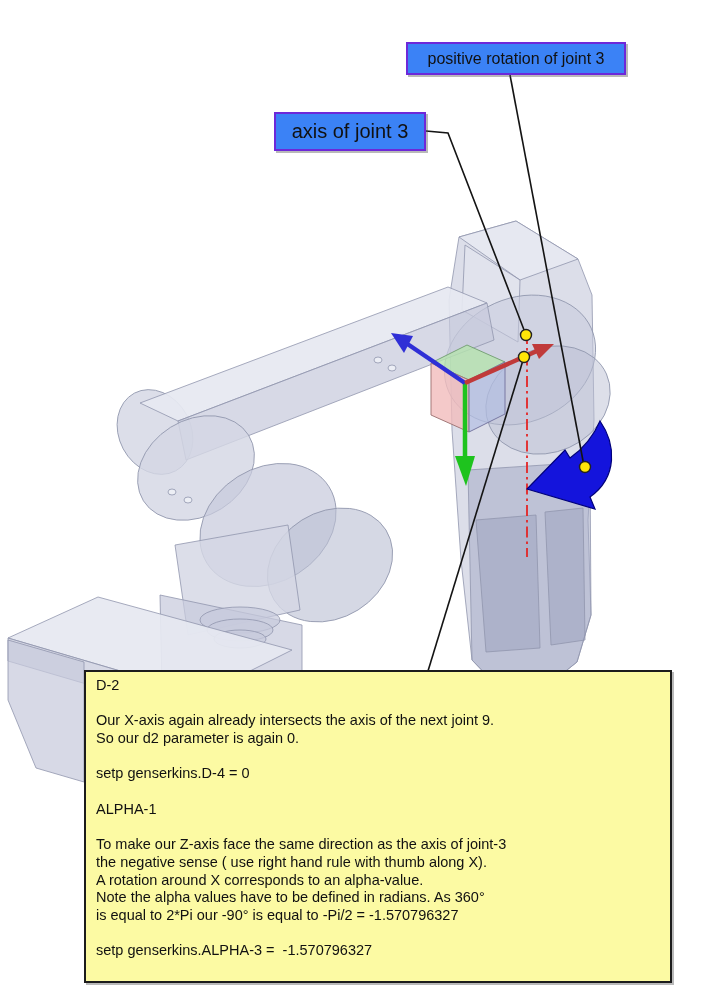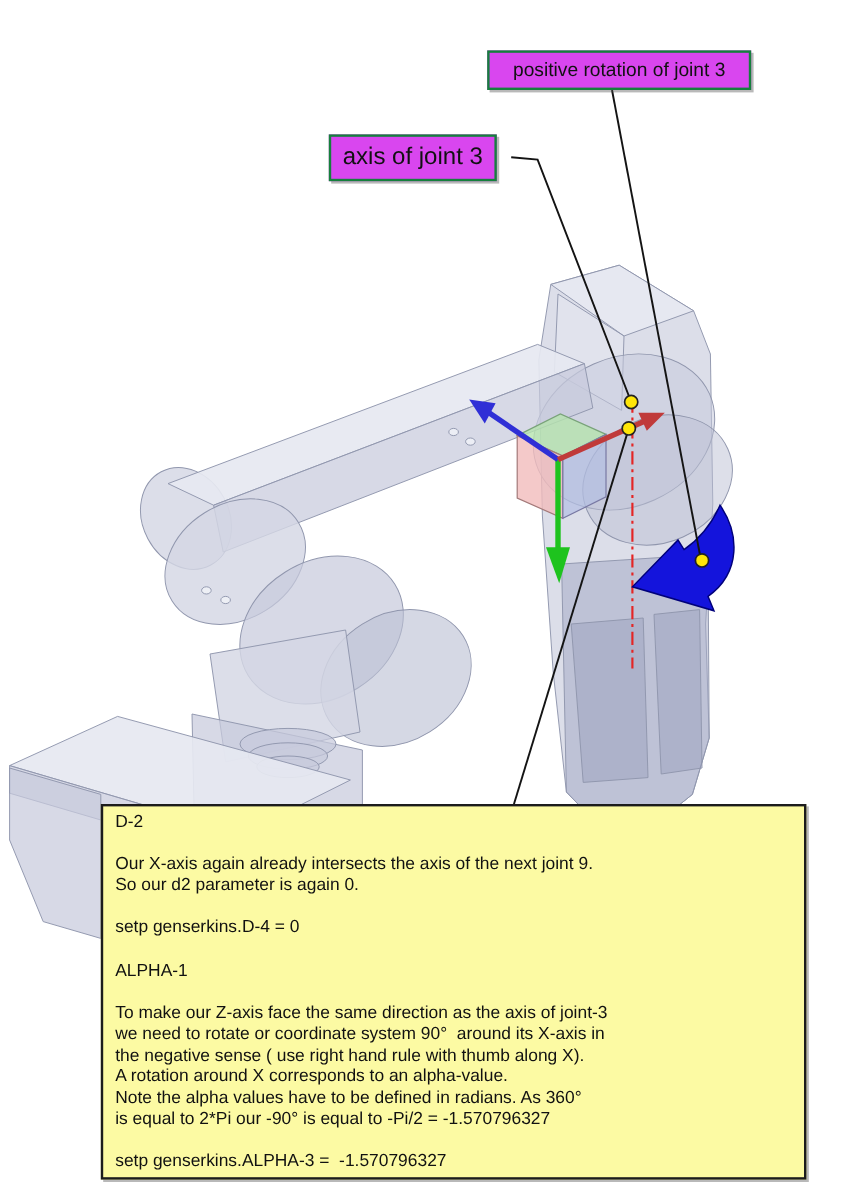--- a/index.html
+++ b/index.html
@@ -9,24 +9,24 @@
   
   .rb{stroke:#9096ad;stroke-width:0.8;}
   .r-light{fill:#e6e8f1;fill-opacity:0.92;}
   .r-body{fill:#d4d7e4;fill-opacity:0.82;}
   .r-mid{fill:#c7cbdd;fill-opacity:0.72;}
   .r-dim{fill:#bcc0d4;fill-opacity:0.62;}
   .r-dark{fill:#a6abc6;fill-opacity:0.55;}
   .r-panel{fill:#8f94b4;fill-opacity:0.35;}
   .r-dot{fill:#edeff6;fill-opacity:0.95;}
   
-  .callout{position:absolute;background:#d946ef;border:2px solid #15803d;
+  .callout{position:absolute;background:#3b82f6;border:2px solid #6d28d9;
            box-shadow:2px 2px 0 rgba(80,80,80,.4);color:#111;
            display:flex;align-items:center;justify-content:center;box-sizing:border-box;}
-  .callout.axis{left:274px;top:112px;width:140px;height:39px;font-size:20px;}
+  .callout.axis{left:274px;top:112px;width:152px;height:39px;font-size:20px;}
   .callout.rot{left:406px;top:42px;width:220px;height:33px;font-size:16px;}
   .notebox{position:absolute;left:84px;top:670px;width:588px;height:313px;
            background:#fcfaa3;border:2px solid #1c1c1c;box-shadow:2px 2px 0 rgba(80,80,80,.4);
            box-sizing:border-box;padding:5px 10px;color:#111;font-size:14.5px;overflow:hidden;}
   .nline{min-height:17.7px;line-height:17.7px;white-space:pre;}
 </style>
 </head>
 <body>
 
 <div class="stage">
@@ -111,21 +111,20 @@
     <div class="nline">D-2</div>
     <div class="nline"></div>
     <div class="nline">Our X-axis again already intersects the axis of the next joint 9.</div>
     <div class="nline">So our d2 parameter is again 0.</div>
     <div class="nline"></div>
     <div class="nline">setp genserkins.D-4 = 0</div>
     <div class="nline"></div>
     <div class="nline">ALPHA-1</div>
     <div class="nline"></div>
     <div class="nline">To make our Z-axis face the same direction as the axis of joint-3</div>
-    <div class="nline">we need to rotate or coordinate system 90°  around its X-axis in</div>
     <div class="nline">the negative sense ( use right hand rule with thumb along X).</div>
     <div class="nline">A rotation around X corresponds to an alpha-value.</div>
     <div class="nline">Note the alpha values have to be defined in radians. As 360°</div>
     <div class="nline">is equal to 2*Pi our -90° is equal to -Pi/2 = -1.570796327</div>
     <div class="nline"></div>
     <div class="nline">setp genserkins.ALPHA-3 =  -1.570796327</div>
   </div>
 
 </div>
 

